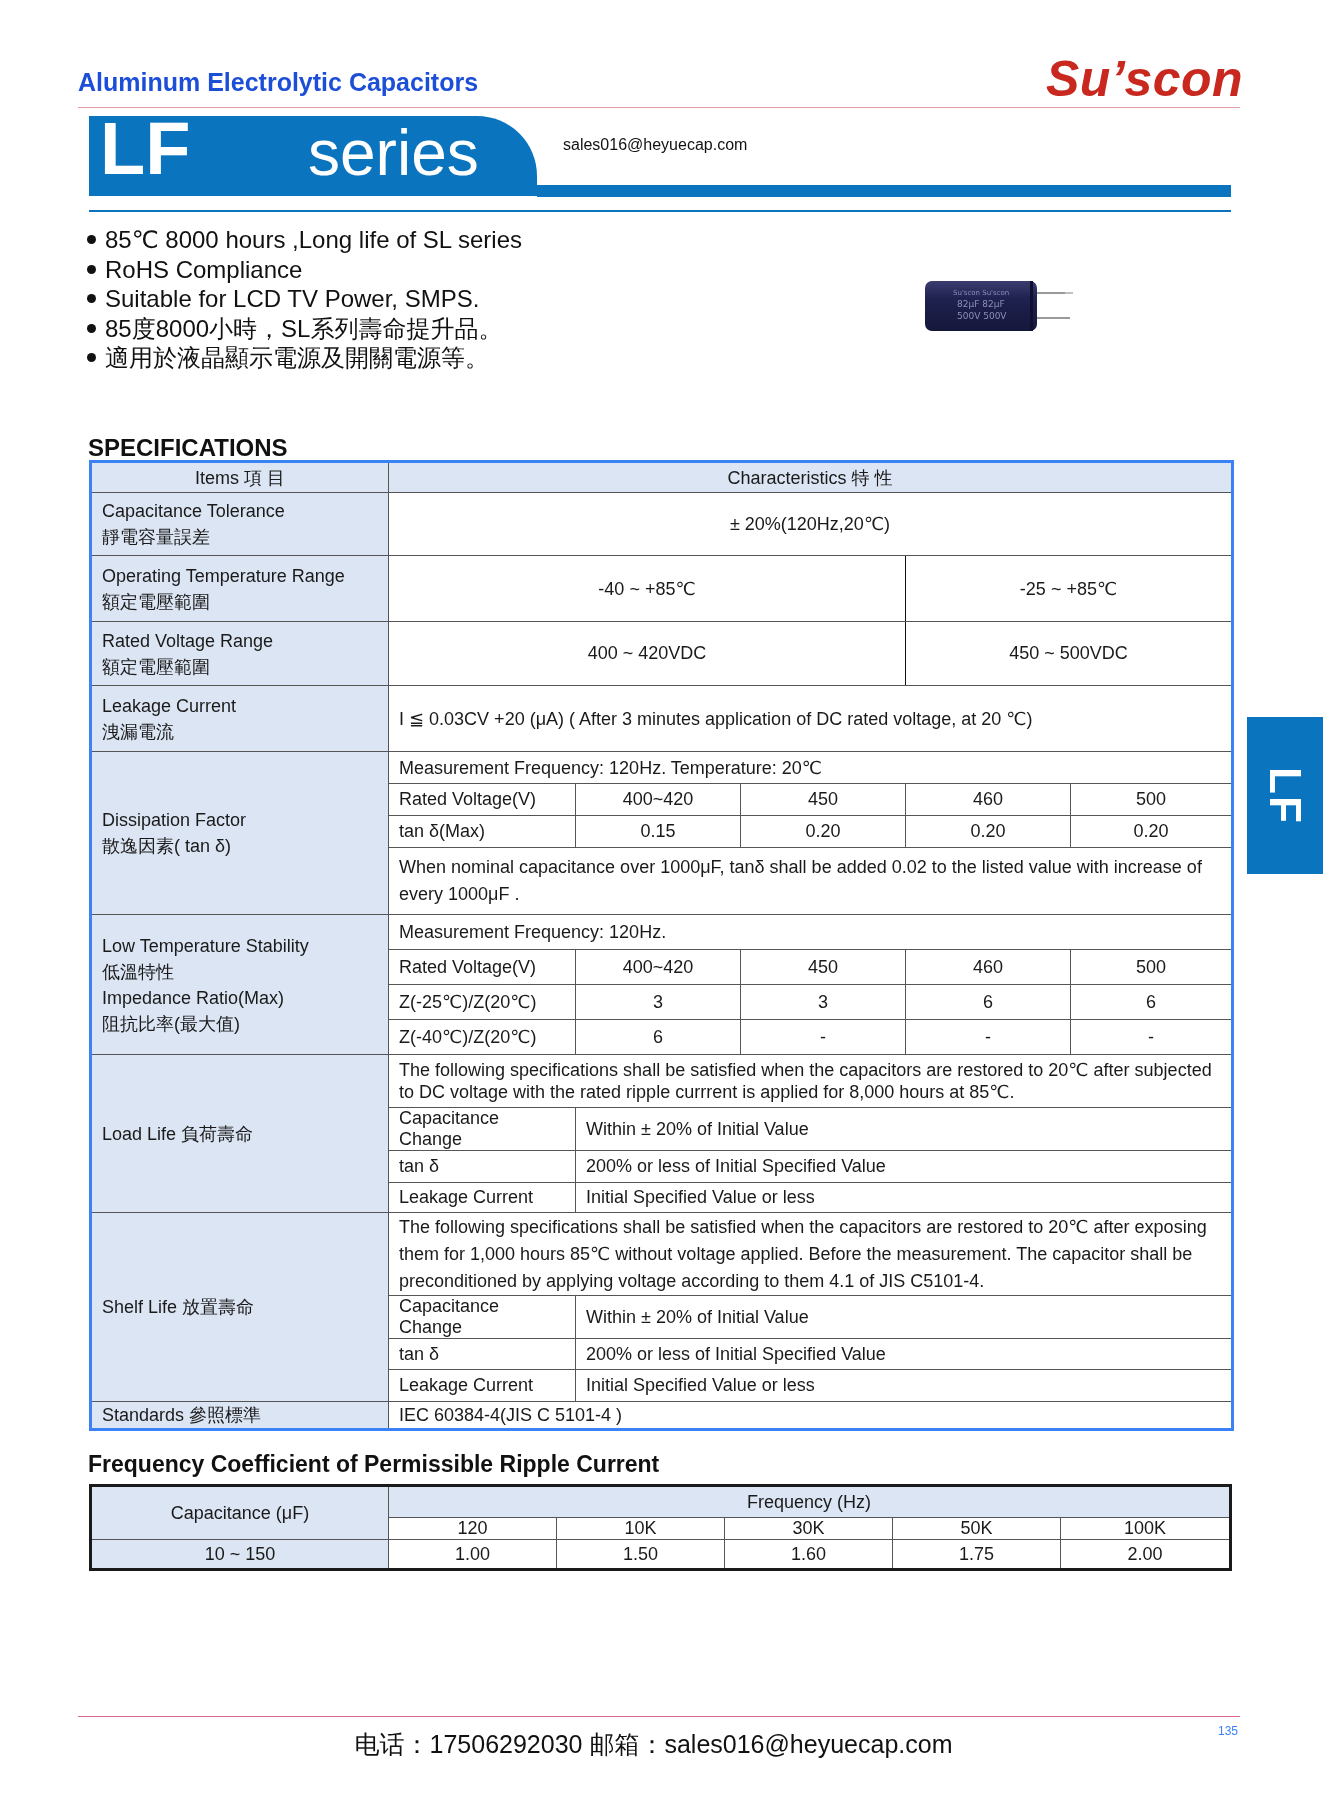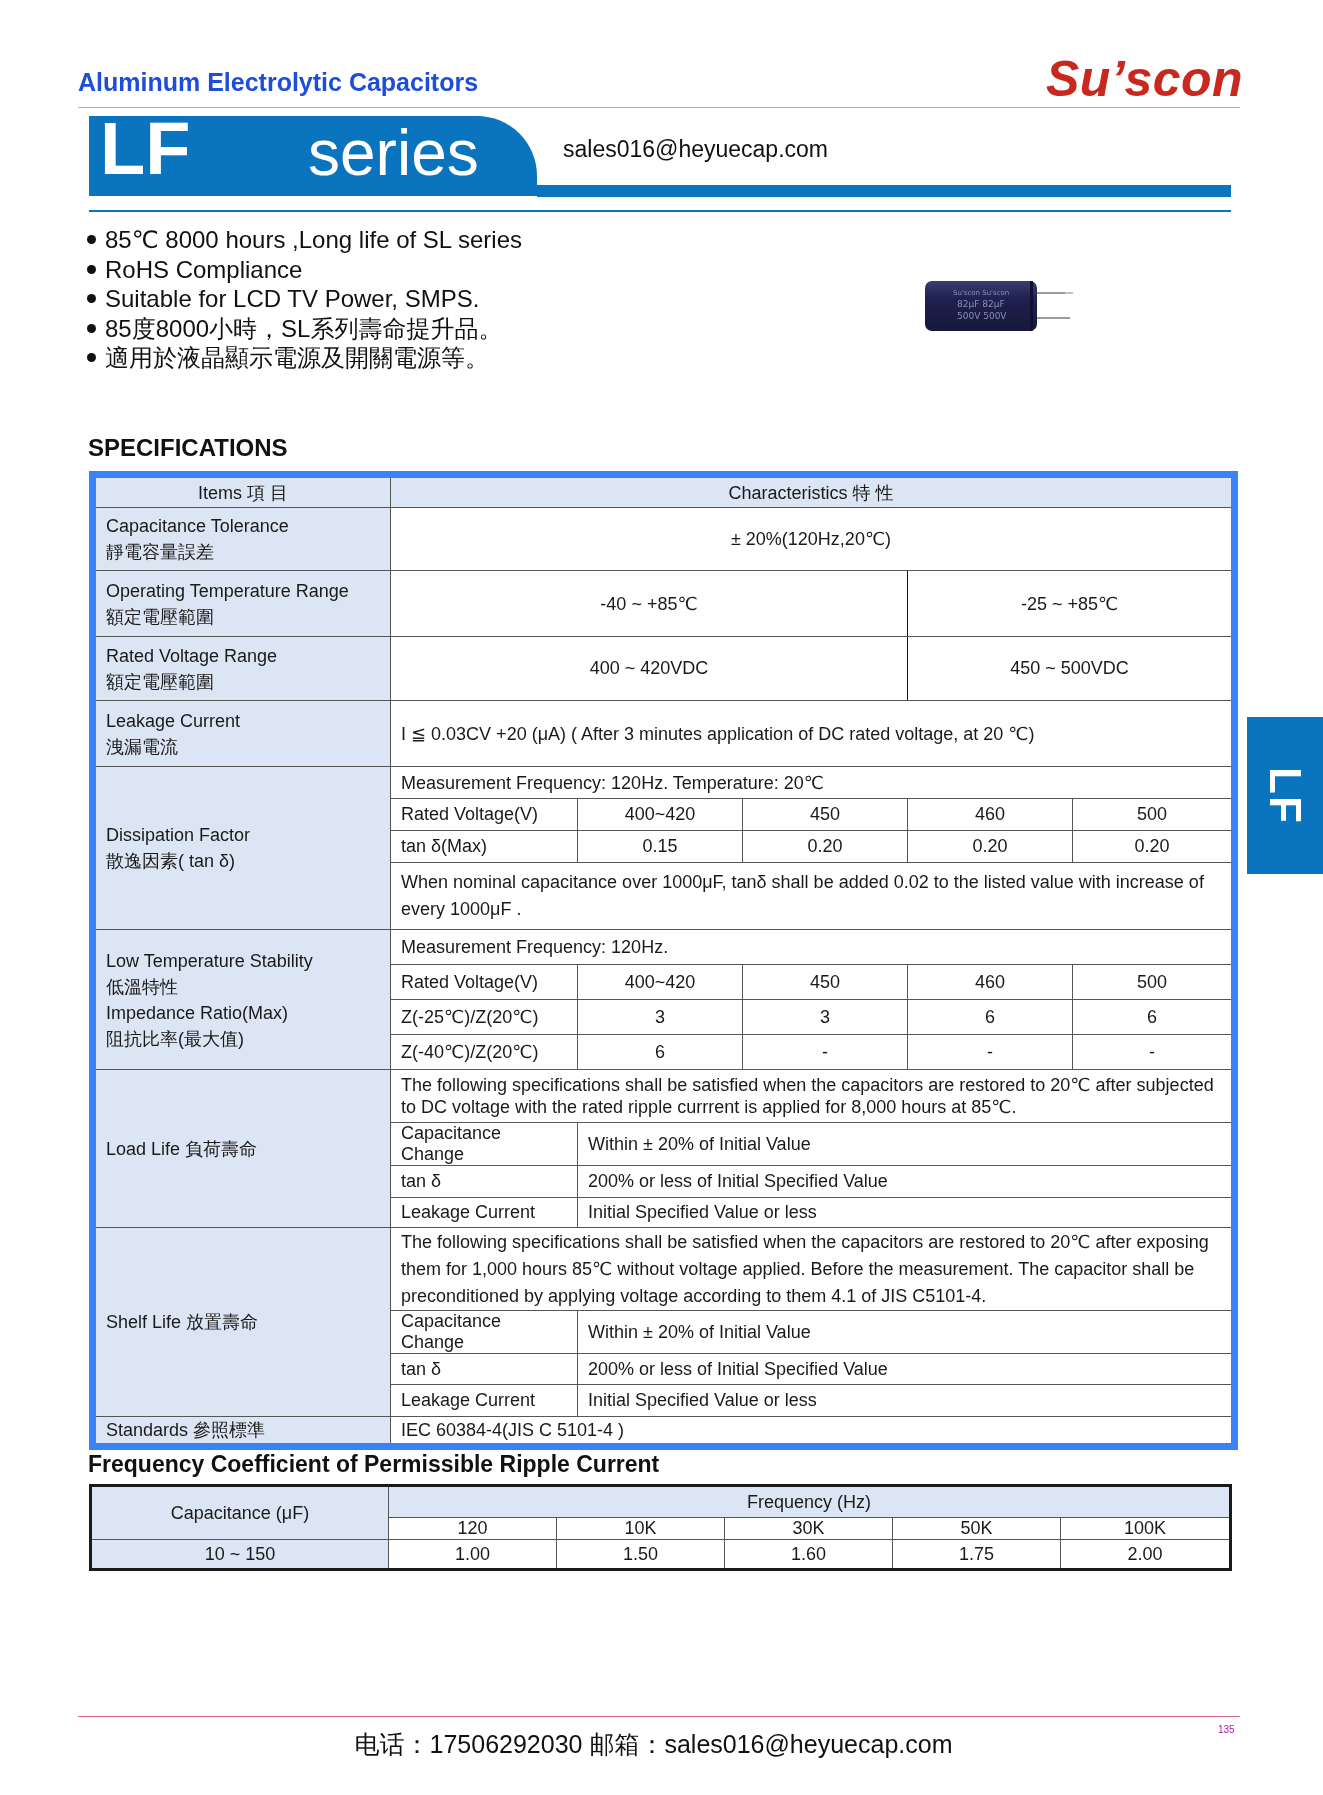--- a/index.html
+++ b/index.html
@@ -7,53 +7,53 @@
          font-family: "Liberation Sans", "DejaVu Sans", sans-serif; color: #111; }
   .abs { position: absolute; }
 
   .doc-title { left: 78px; top: 68px; font-size: 25px; font-weight: bold; color: #1d4ed8; }
   .brand { left: 1046px; top: 50px; font-size: 50px; font-weight: bold; font-style: italic; color: #c8281e; letter-spacing: 0.5px; }
   .top-rule { left: 78px; top: 107px; width: 1162px; height: 1px; background: #e59aa3; }
 
   .series-banner { left: 89px; top: 116px; width: 448px; height: 80px; background: #0a74bf; border-top-right-radius: 60px; }
   .series-lf { left: 100px; top: 112px; font-size: 74px; font-weight: bold; color: #fff; line-height: 1; }
   .series-word { left: 308px; top: 121px; font-size: 64px; color: #fff; line-height: 1; }
-  .banner-email { left: 563px; top: 136px; font-size: 23px; color: #111; }
+  .banner-email { left: 563px; top: 136px; font-size: 16px; color: #111; }
   .banner-bar { left: 537px; top: 185px; width: 694px; height: 12px; background: #0a74bf; }
   .banner-thin { left: 89px; top: 210px; width: 1142px; height: 2px; background: #0a74bf; }
 
   .features { left: 87px; top: 225px; font-size: 24px; line-height: 29.5px; color: #111; }
   .features div { white-space: nowrap; }
   .bullet { display: inline-block; width: 9px; height: 9px; border-radius: 50%; background: #111; margin-right: 9px; vertical-align: middle; position: relative; top: -2px; }
 
   .cap-img { left: 925px; top: 279px; width: 150px; height: 55px; }
 
   .section-title { font-size: 24px; font-weight: bold; color: #111; }
 
-  table.spec { position: absolute; left: 89px; top: 471px; width: 1142px; border-collapse: collapse; table-layout: fixed;
-               border: 7px solid #3b82f6; font-size: 18px; }
+  table.spec { position: absolute; left: 89px; top: 460px; width: 1142px; border-collapse: collapse; table-layout: fixed;
+               border: 3px solid #3b82f6; font-size: 18px; }
   table.spec td { border: 1px solid #555; padding: 0 10px; vertical-align: middle; color: #1a1a1a; overflow: hidden; }
   td.item { background: #dce5f3; line-height: 26px; padding-left: 10px; }
   td.hdr { background: #dce5f3; text-align: center; height: 29px; }
   td.c { text-align: center; }
   td.l { text-align: left; }
   .wrap { line-height: 27px; }
 
   table.ripple { position: absolute; left: 89px; top: 1484px; width: 1142px; border-collapse: collapse; table-layout: fixed;
                  border: 3px solid #1a1a1a; font-size: 18px; }
   table.ripple td { border: 1px solid #555; text-align: center; color: #1a1a1a; padding: 0; }
 
   .side-tab { left: 1247px; top: 717px; width: 76px; height: 157px; background: #0a74bf; }
   .side-tab span { position: absolute; left: 50%; top: 50%; transform: translate(-50%, -50%) rotate(90deg);
                    color: #fff; font-size: 44px; font-weight: bold; letter-spacing: 2px; }
 
   .foot-rule { left: 78px; top: 1716px; width: 1162px; height: 1px; background: #d86a8e; }
   .foot-text { left: 0; width: 1323px; top: 1728px; text-align: center; font-size: 25px; color: #111; }
   .foot-text span { position: relative; left: -8px; }
-  .page-num { left: 1218px; top: 1724px; font-size: 10px; color: #a21caf; }
+  .page-num { left: 1218px; top: 1724px; font-size: 12px; color: #3b82f6; }
 </style>
 </head>
 <body>
 
 <div class="abs doc-title">Aluminum Electrolytic Capacitors</div>
 <div class="abs brand">Su’scon</div>
 <div class="abs top-rule"></div>
 
 <div class="abs series-banner"></div>
 <div class="abs series-lf">LF</div>

